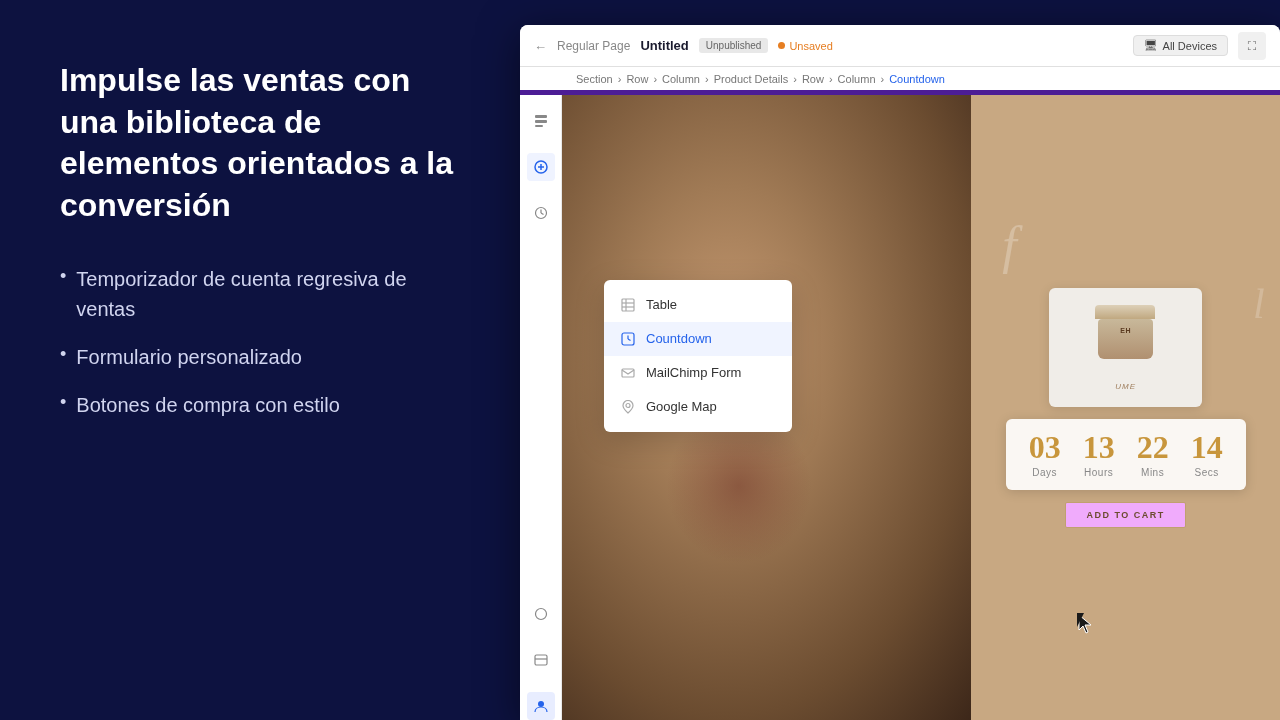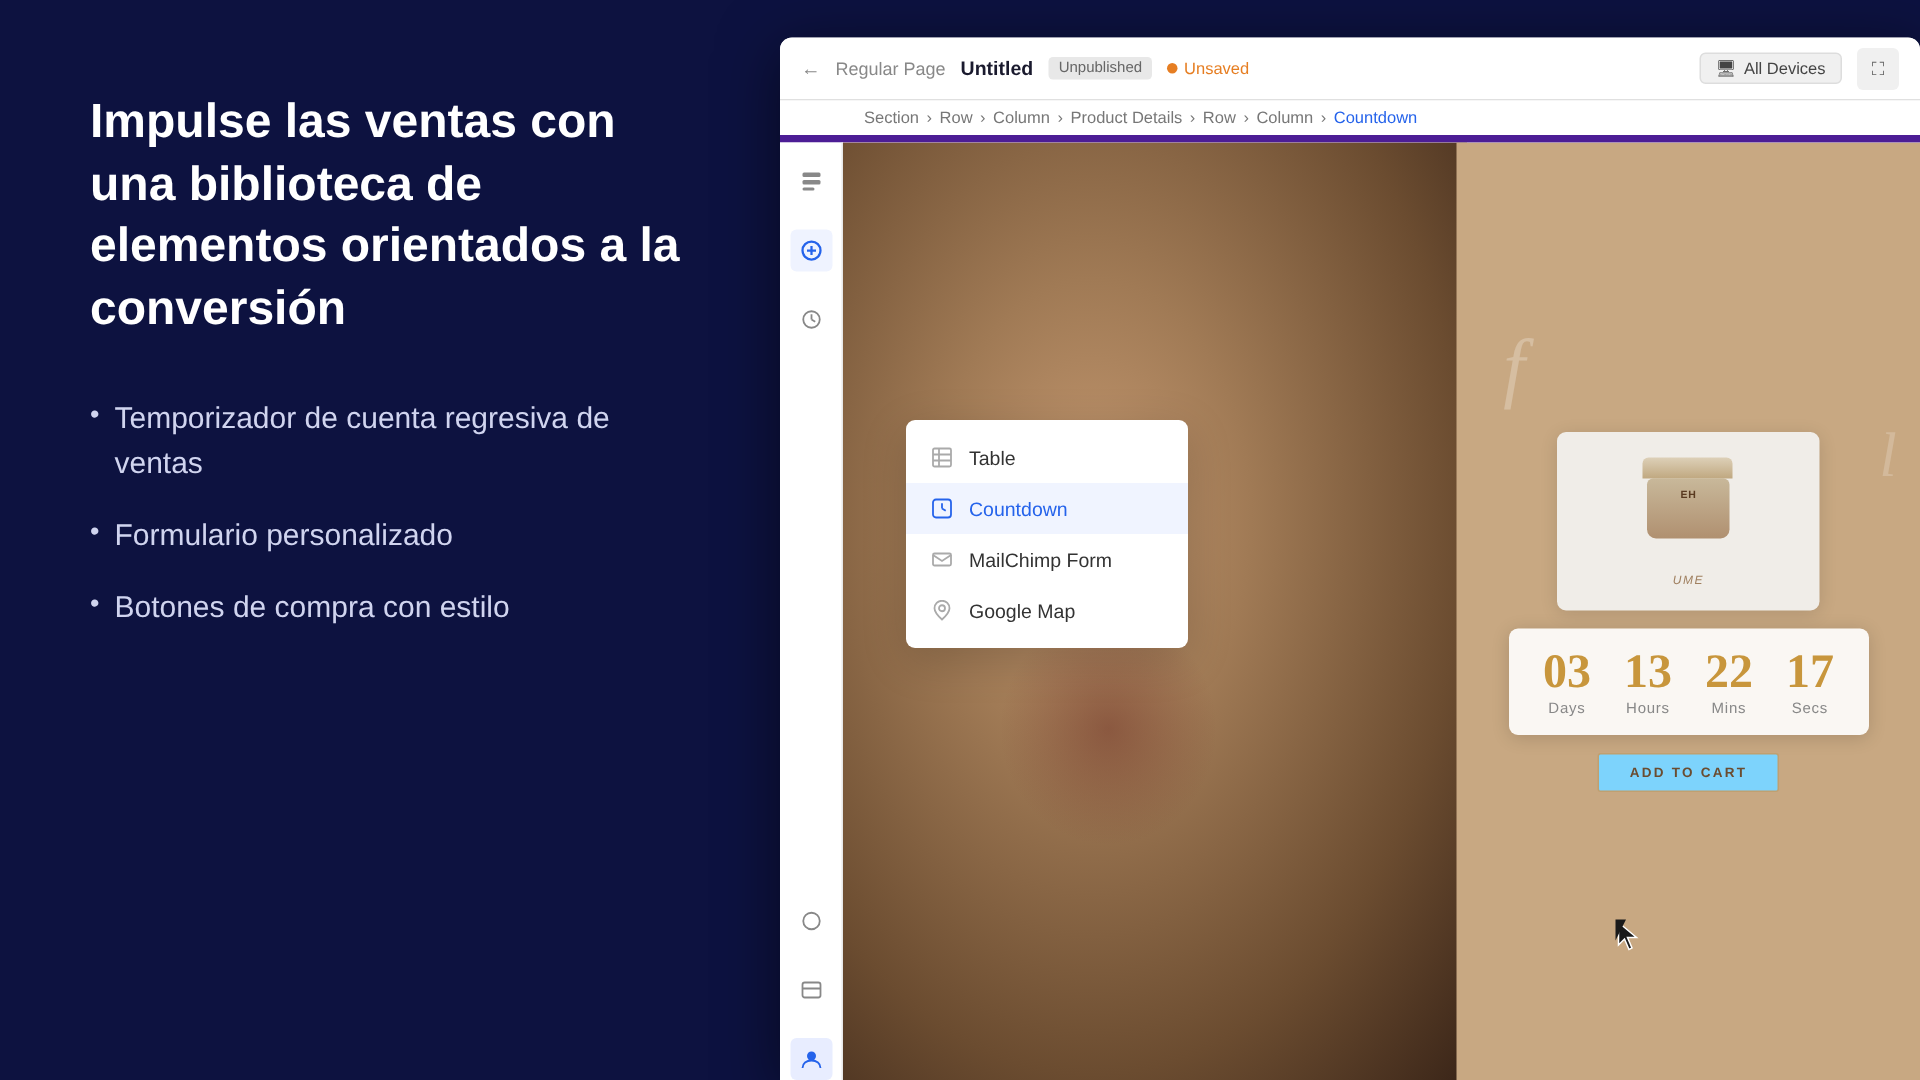--- a/index.html
+++ b/index.html
@@ -253,21 +253,21 @@
       align-items: center;
       justify-content: center;
       gap: 12px;
     }
 
     
     .product-card {
       background: #f0ede8;
       border-radius: 6px;
       padding: 16px;
-      width: 175px;
+      width: 153px;
       display: flex;
       flex-direction: column;
       align-items: center;
       gap: 8px;
       box-shadow: 0 2px 12px rgba(0,0,0,0.12);
     }
     .product-image {
       width: 80px;
       height: 70px;
       position: relative;
@@ -336,21 +336,21 @@
     }
     .countdown-label {
       font-size: 10px;
       color: #888;
       margin-top: 4px;
       letter-spacing: 0.5px;
     }
 
     
     .add-to-cart-btn {
-      background: #7dd3fc;
+      background: #f0abfc;
       border: 1px solid #c0a070;
       color: #6b4c30;
       font-size: 9px;
       font-weight: 600;
       letter-spacing: 1.5px;
       text-transform: uppercase;
       padding: 7px 20px;
       cursor: pointer;
       border-radius: 2px;
     }
@@ -362,21 +362,21 @@
       left: 42px;
       background: #ffffff;
       border-radius: 6px;
       box-shadow: 0 8px 30px rgba(0,0,0,0.18);
       padding: 8px 0;
       min-width: 188px;
       z-index: 100;
     }
     .menu-item {
       display: flex;
-      align-items: center;
+      align-items: flex-start;
       gap: 10px;
       padding: 9px 16px;
       font-size: 13px;
       color: #333;
       cursor: pointer;
       transition: background 0.1s;
     }
     .menu-item.highlighted {
       color: #2563eb;
       background: #f0f4ff;
@@ -544,21 +544,21 @@
             </div>
             <div class="countdown-unit">
               <span class="countdown-number">13</span>
               <span class="countdown-label">Hours</span>
             </div>
             <div class="countdown-unit">
               <span class="countdown-number">22</span>
               <span class="countdown-label">Mins</span>
             </div>
             <div class="countdown-unit">
-              <span class="countdown-number">17</span>
+              <span class="countdown-number">14</span>
               <span class="countdown-label">Secs</span>
             </div>
           </div>
 
           <button class="add-to-cart-btn">ADD TO CART</button>
         </div>
 
         <div class="dropdown-menu">
 
           <div class="menu-item">

